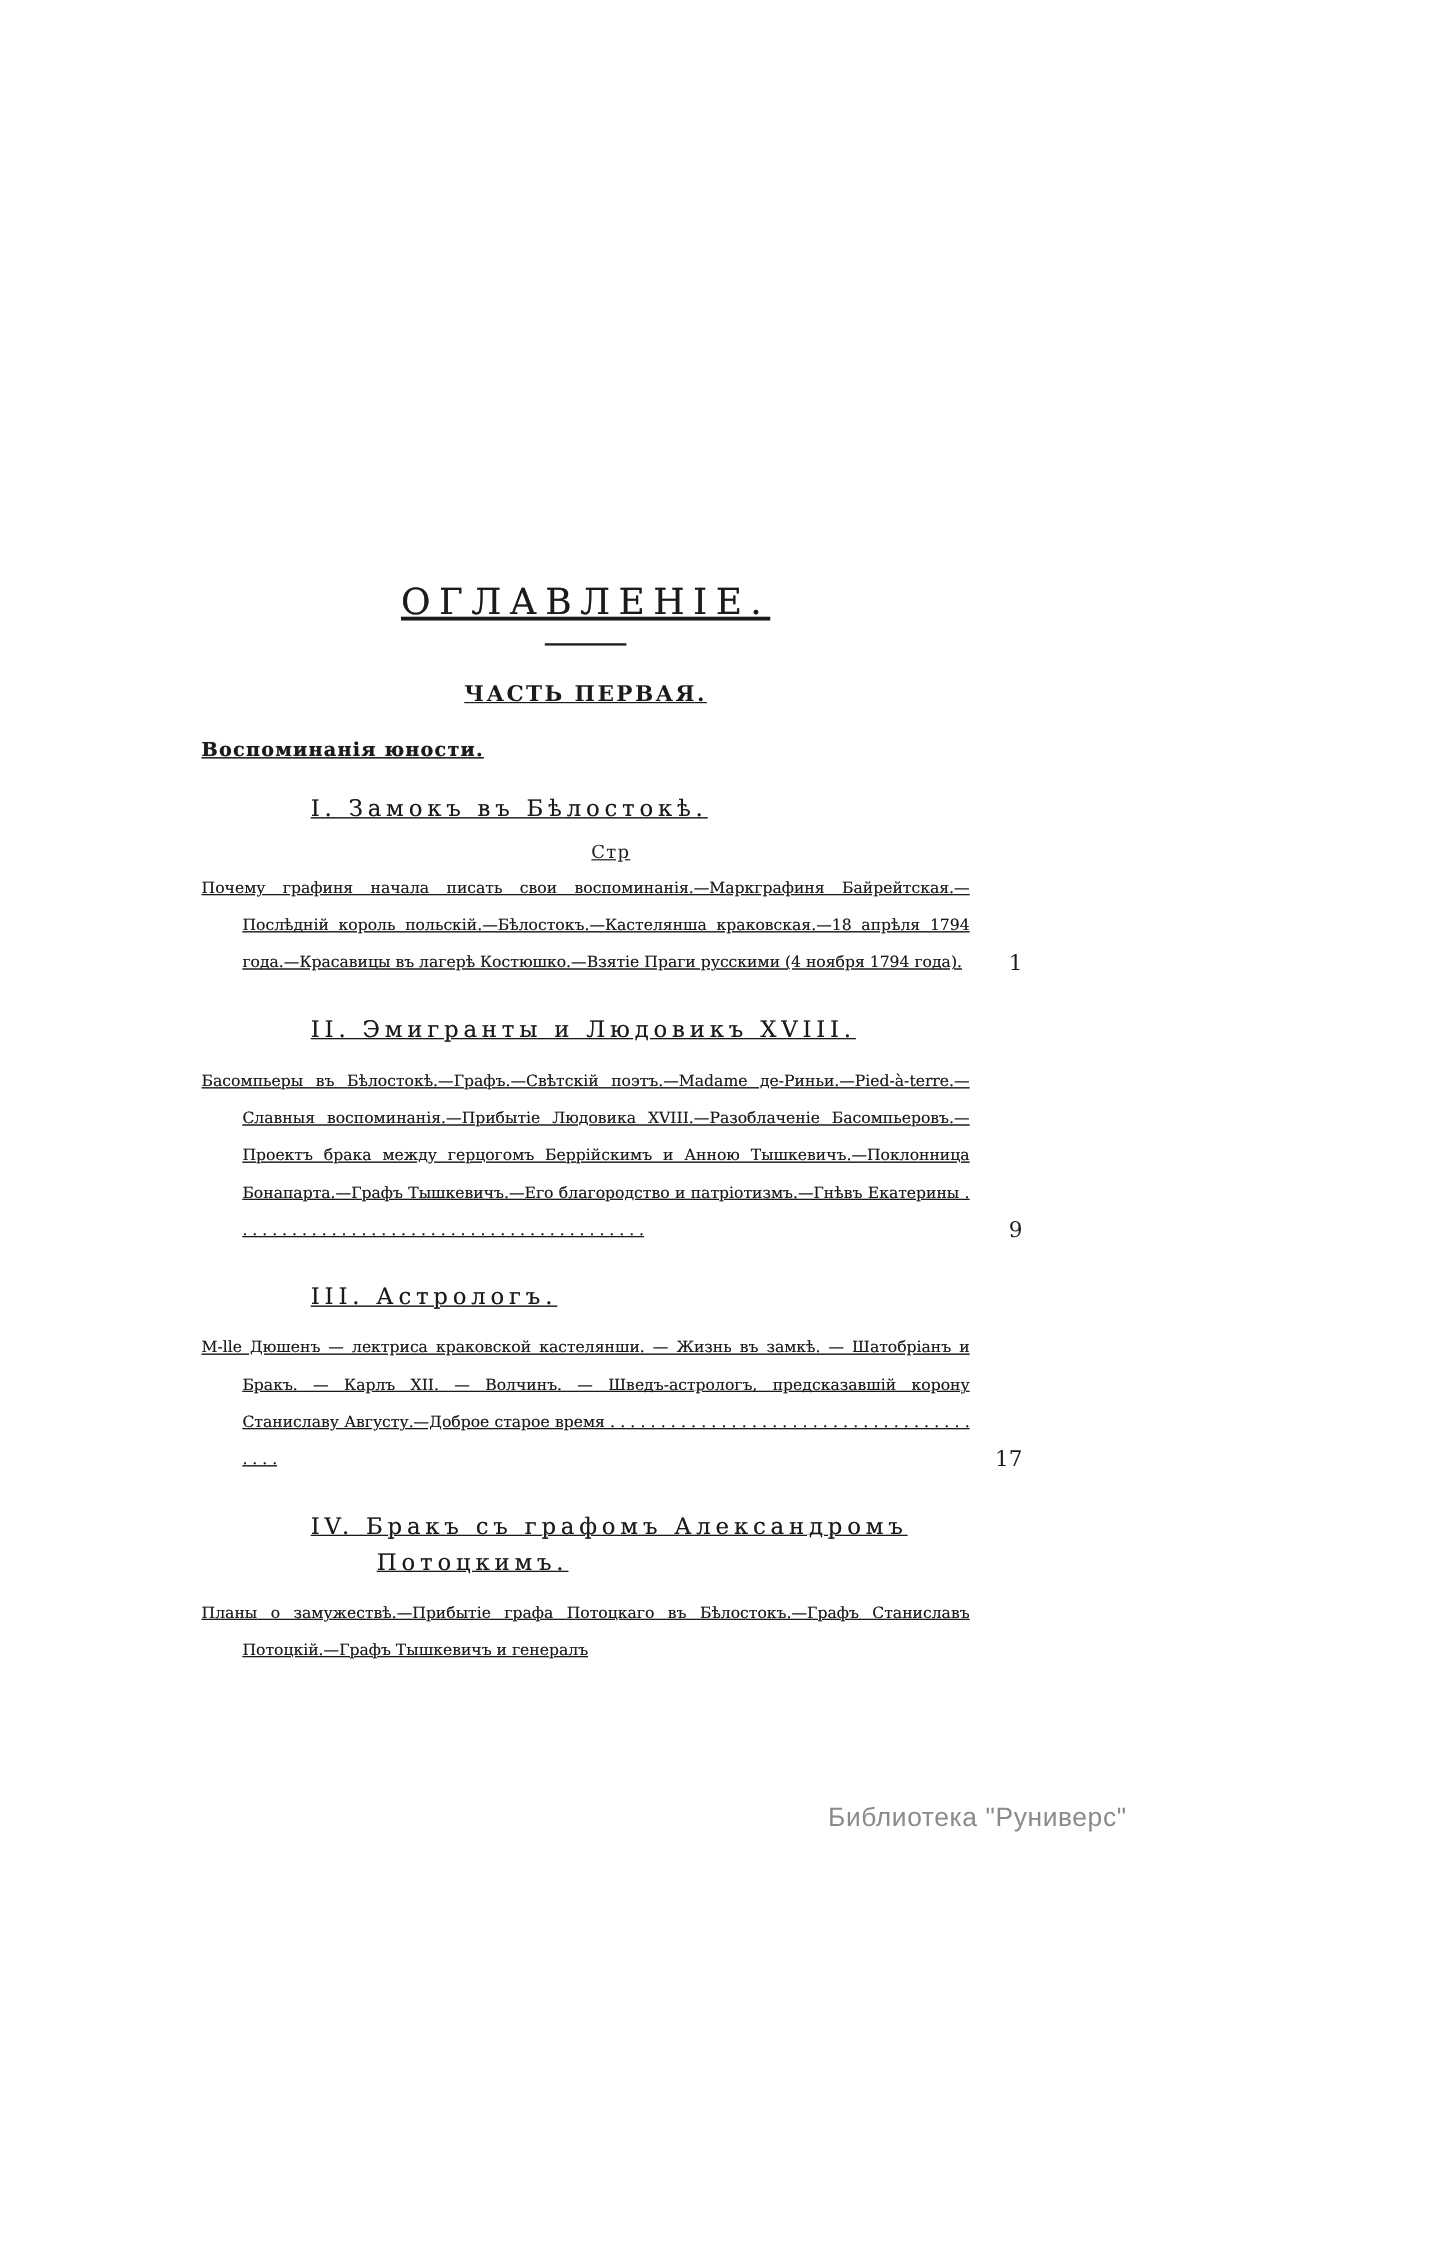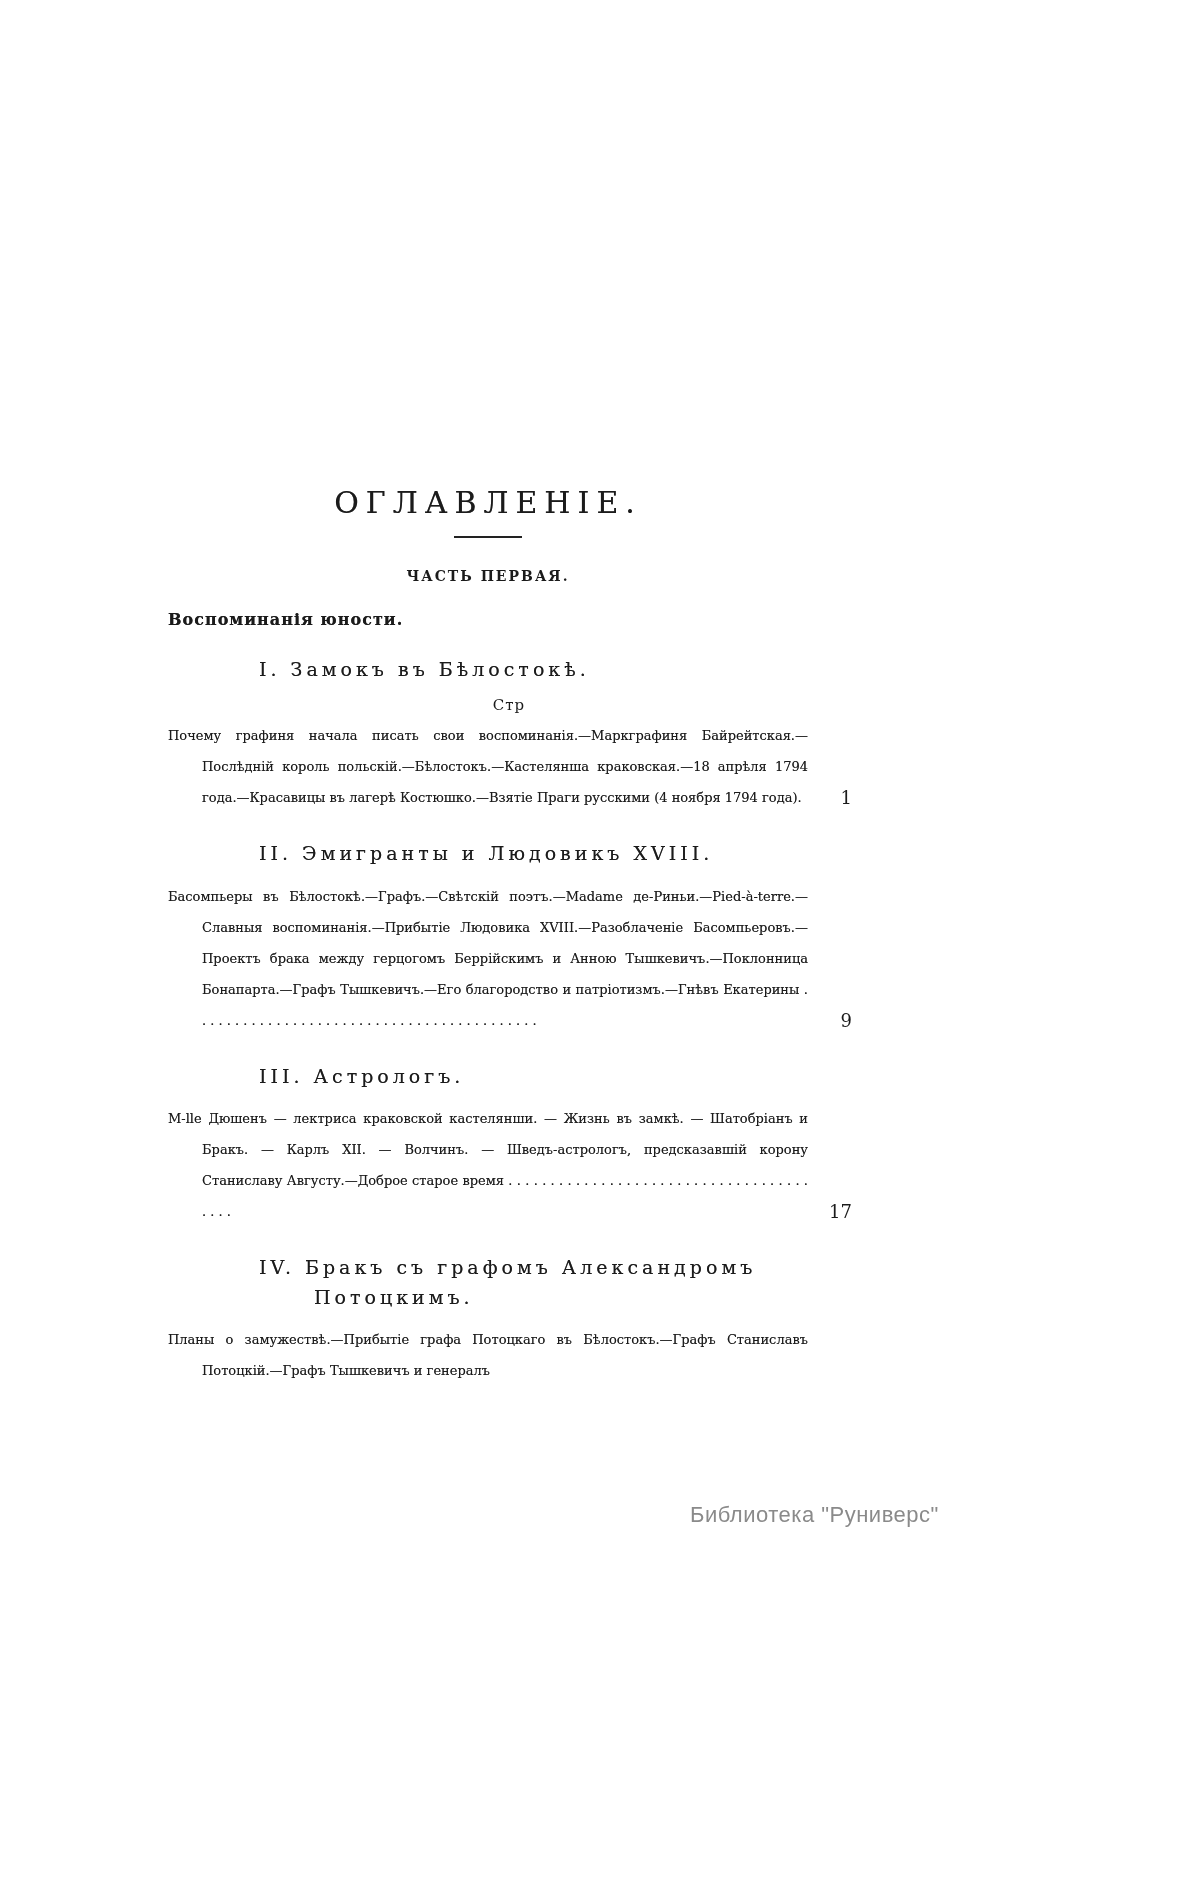--- a/index.html
+++ b/index.html
@@ -14,38 +14,39 @@
     background: #ffffff;
     overflow: hidden;
     font-family: "DejaVu Serif", serif;
     color: #1b1b1b;
   }
   .doc {
     position: absolute;
     left: 168px;
     top: 485px;
     width: 640px;
+    text-decoration: underline;
   }
   .title {
     margin: 0;
     font-size: 30px;
     font-weight: normal;
     letter-spacing: 7px;
     text-align: center;
     text-shadow: 0 0 0.5px rgba(0,0,0,.55);
   }
   .title-rule {
     width: 68px;
     height: 2px;
     background: #222;
     margin: 16px auto 0 auto;
   }
   .part {
     margin: 30px 0 0 0;
-    font-size: 14px;
+    font-size: 18px;
     font-weight: bold;
     letter-spacing: 2px;
     text-align: center;
   }
   .subtitle {
     margin: 26px 0 16px 0;
     font-size: 16px;
     font-weight: bold;
     letter-spacing: 1px;
     text-align: left;

